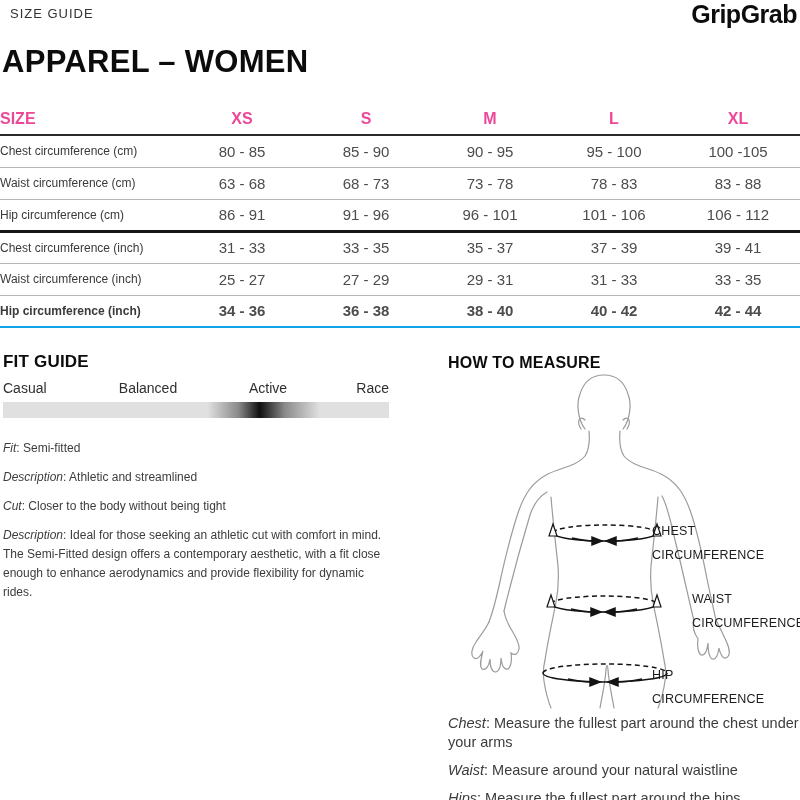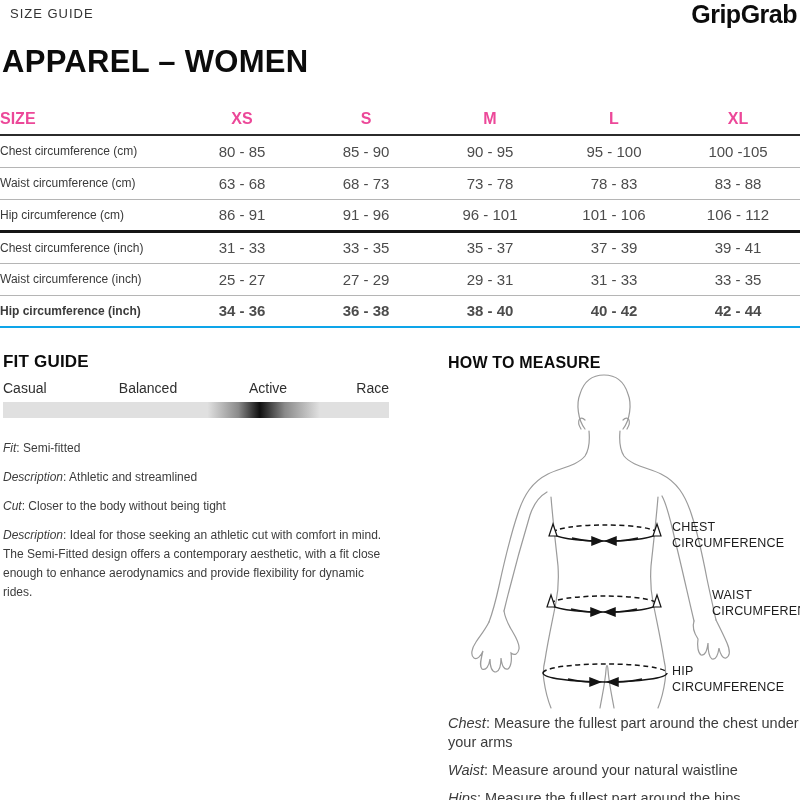--- a/index.html
+++ b/index.html
@@ -65,22 +65,22 @@
   .fit-details p { font-size: 12px; line-height: 19px; color: #3c3c3c; margin: 0 0 10px 0; }
   .fit-details em, .measure-notes em { font-style: italic; font-weight: 400; color: #3c3c3c; }
 
   
   .how-to-measure-heading {
     left: 448px; top: 354px;
     font-size: 16px; font-weight: 800; color: #0c0c0c; letter-spacing: 0.2px;
   }
   .figure-svg { left: 440px; top: 360px; }
   .diagram-label {
-    left: 672px; width: 126px;
-    font-size: 12.5px; line-height: 16px;
+    left: 652px; width: 126px;
+    font-size: 12.5px; line-height: 24px;
     color: #1c1c1c; letter-spacing: 0.2px;
   }
   .lbl-chest-circ { top: 519px; }
   .lbl-waist-circ { top: 587px; margin-left: 40px; }
   .lbl-hip-circ   { top: 663px; }
 
   .measure-notes { left: 448px; top: 714px; width: 352px; }
   .measure-notes p { font-size: 14.5px; line-height: 19px; margin: 0 0 9px 0; color: #3c3c3c; }
 </style>
 </head>

